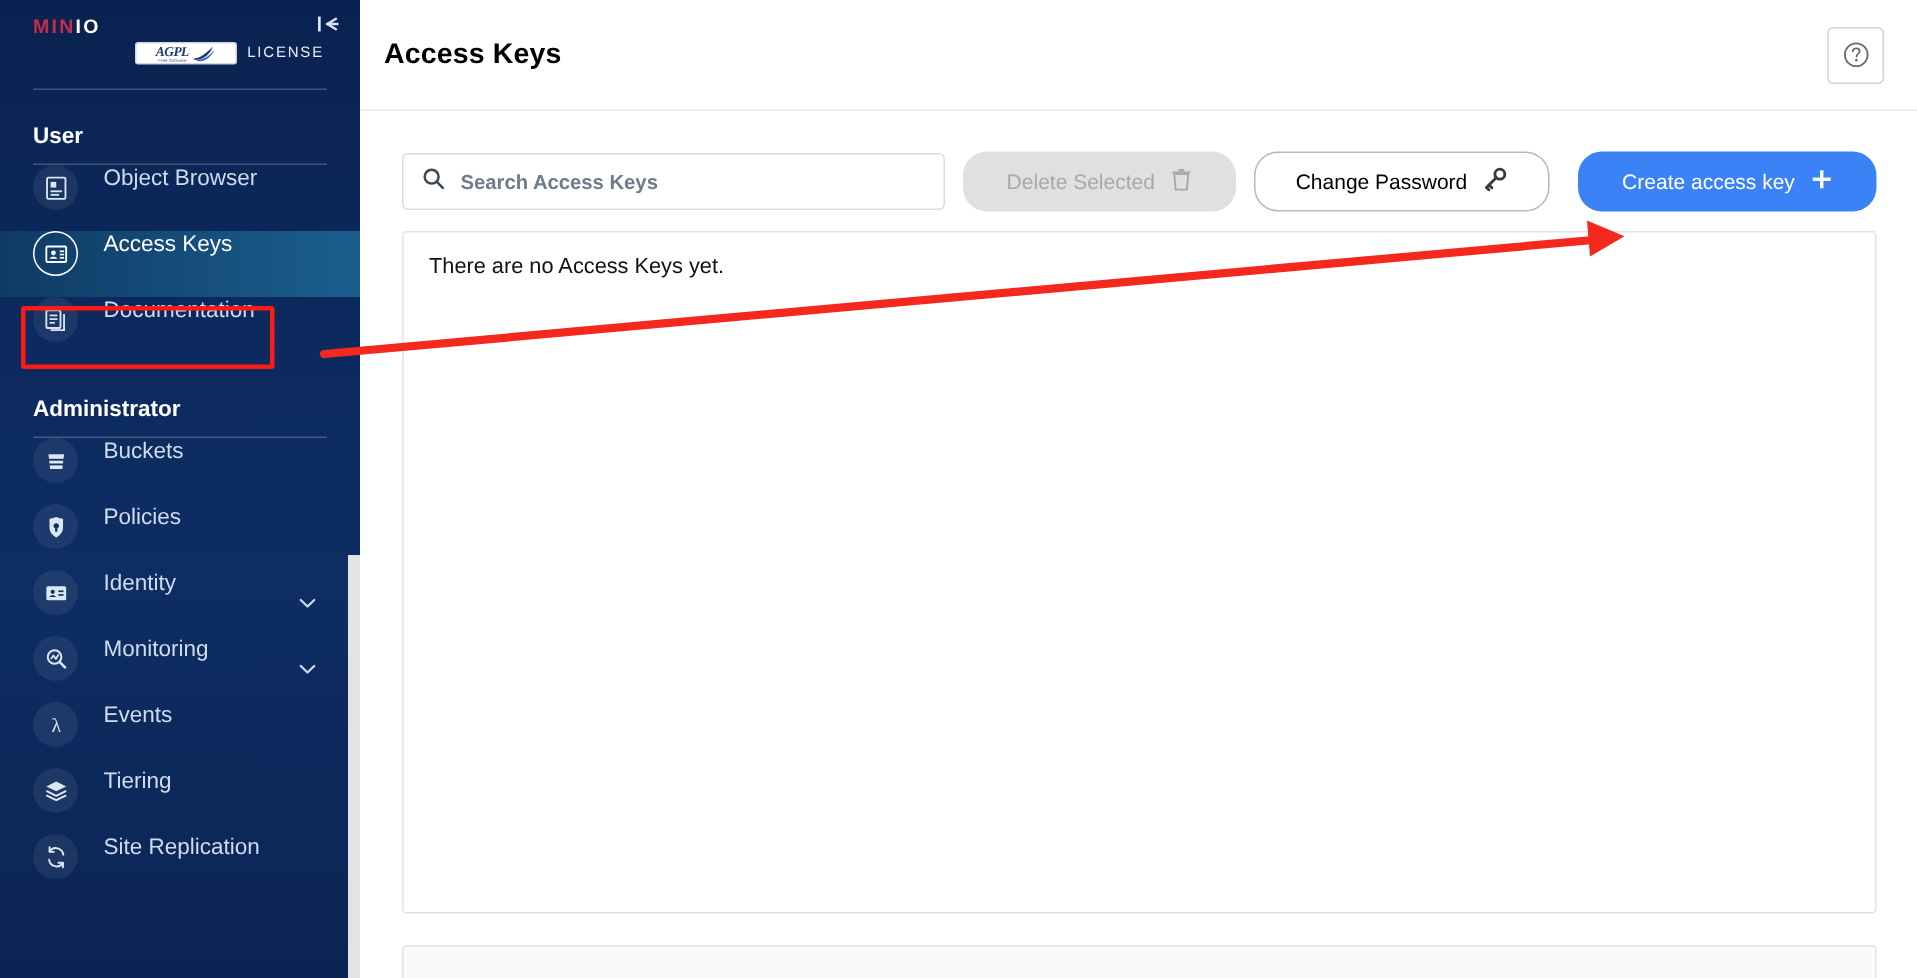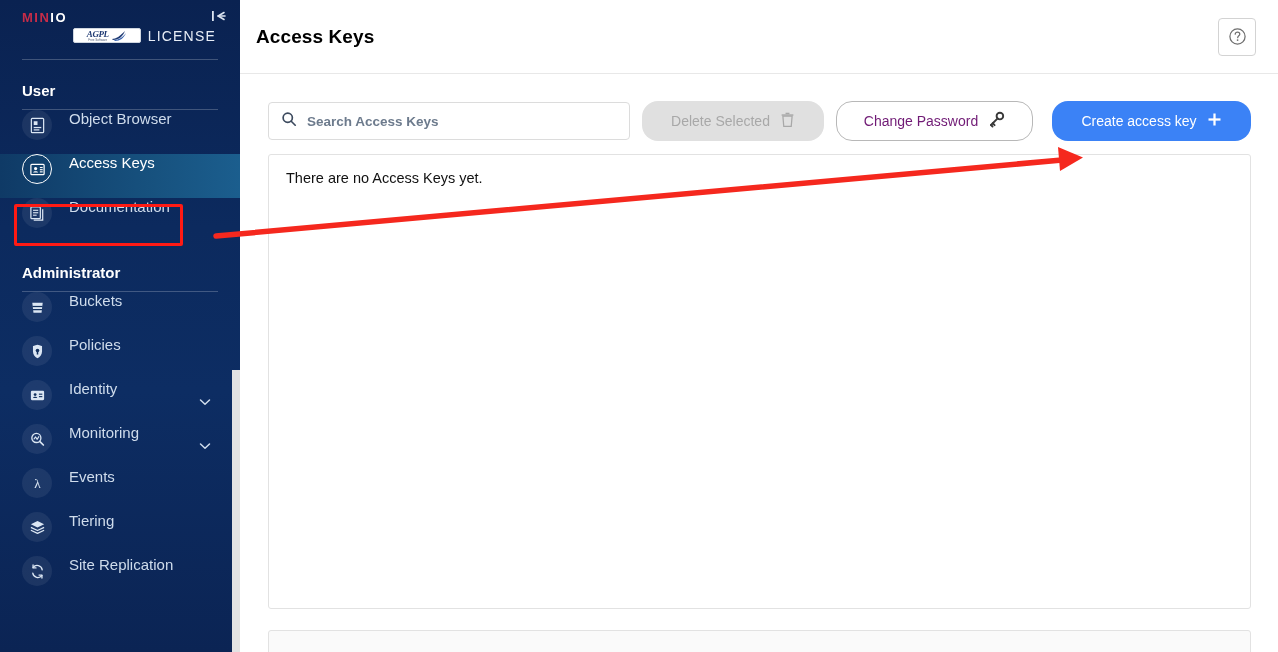--- a/index.html
+++ b/index.html
@@ -47,21 +47,21 @@
   }
   .agpl-badge .agpl-text {
     font-family: "Liberation Serif", serif;
     font-style: italic; font-weight: bold;
     font-size: 9px; line-height: 9px; color: #1f3a73;
     letter-spacing: -0.4px;
   }
   .agpl-badge .agpl-sub { font-size: 3px; color: #55607a; line-height: 3px; display: block; }
   .agpl-badge svg { display: block; }
   .sb-license-label {
-    color: #e8eef7; font-size: 14px; letter-spacing: 1.2px; line-height: 12px;
+    color: #e8eef7; font-size: 10px; letter-spacing: 1.2px; line-height: 12px;
   }
   .sb-collapse-btn {
     position: absolute; right: 10px; top: 5px;
     width: 22px; height: 22px;
     display: flex; align-items: center; justify-content: center;
     cursor: pointer;
   }
   .sb-divider {
     margin: 16px 22px 0 22px; height: 1px;
     background: rgba(255,255,255,0.22);
@@ -147,21 +147,21 @@
     display: inline-flex; align-items: center; justify-content: center; gap: 10px;
     height: 40px; border-radius: 16px; font-size: 14px;
     font-family: "Liberation Sans", sans-serif; cursor: pointer; white-space: nowrap;
   }
   #delete-selected-button {
     flex: 0 0 182px; width: 182px;
     background: #e0e0e0; border: none; color: #a8a8a8; cursor: default;
   }
   #change-password-button {
     flex: 0 0 197px; width: 197px;
-    background: #ffffff; border: 1px solid #b8b8b8; color: #701a75;
+    background: #ffffff; border: 1px solid #b8b8b8; color: #000000;
   }
   #create-access-key-button {
     flex: 0 0 199px; width: 199px; margin-left: auto;
     background: #3b82f6; border: none; color: #ffffff;
   }
 
   #keys-panel {
     height: 455px;
     border: 1px solid #e2e2e2; border-radius: 3px;
     background: #ffffff;

